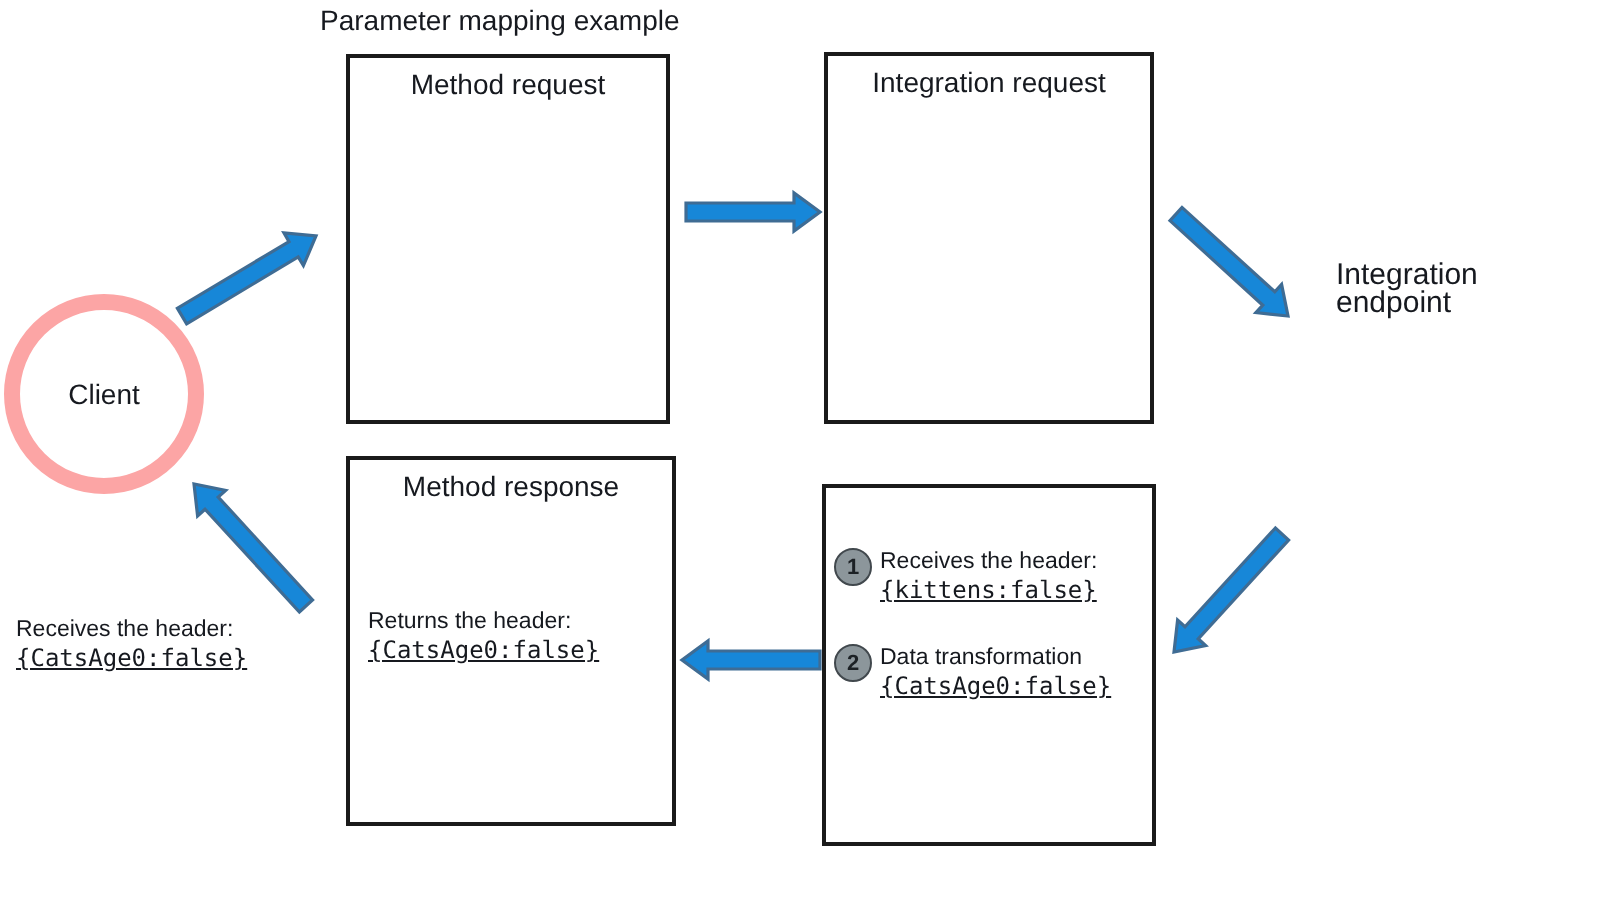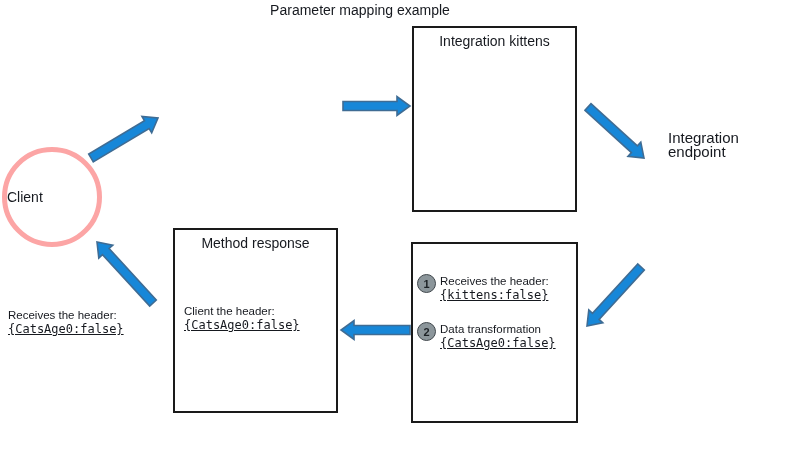--- a/index.html
+++ b/index.html
@@ -7,33 +7,33 @@
     --arrow-fill:#1787d8;
     --arrow-stroke:#3f6c94;
     --badge-fill:#8c969b;
     --badge-border:#41484d;
   }
   *{margin:0;padding:0;box-sizing:border-box;}
   html,body{background:#ffffff;}
   body{font-family:"Liberation Sans",sans-serif;color:var(--ink);}
   .canvas{position:relative;width:800px;height:450px;background:#ffffff;overflow:hidden;}
 
-  .diagram-title{position:absolute;left:160px;top:2px;width:400px;text-align:center;font-size:14px;}
+  .diagram-title{position:absolute;left:160px;top:2px;width:400px;text-align:left;font-size:14px;}
 
   .arrows{position:absolute;left:0;top:0;pointer-events:none;}
 
   .box{position:absolute;background:#ffffff;border:2px solid #1a1a1a;}
   .box-method-request{left:173px;top:27px;width:162px;height:185px;}
   .box-integration-request{left:412px;top:26px;width:165px;height:186px;}
   .box-method-response{left:173px;top:228px;width:165px;height:185px;}
   .box-integration-response{left:411px;top:242px;width:167px;height:181px;}
   .box-title{padding-top:5px;text-align:center;font-size:14px;}
 
-  .circle{position:absolute;width:100px;height:100px;border:5px solid #fca5a5;border-radius:50%;
-          background:#fff;display:flex;align-items:center;font-size:14px;}
+  .circle{position:absolute;width:100px;height:100px;border:8px solid #fca5a5;border-radius:50%;
+          background:#fff;display:flex;align-items:center;justify-content:center;font-size:14px;}
   .circle-client{left:2px;top:147px;}
   .circle-petstore{left:652px;top:168px;}
 
   .note{font-size:11.5px;line-height:14px;}
   .code{font-family:"DejaVu Sans Mono",monospace;font-size:12px;line-height:15px;white-space:pre;text-decoration:underline;}
 
   .endpoint-caption{position:absolute;left:668px;top:131px;font-size:15px;line-height:14px;}
   .client-note{position:absolute;left:8px;top:308px;}
 
   .mr-note{position:absolute;left:9px;top:74px;}
@@ -56,29 +56,32 @@
 
   <svg id="arrow-svg" class="arrows" width="800" height="450" viewBox="0 0 800 450">
       <polygon points="93.3,161.9 149.1,128.5 151.7,132.8 158.0,118.0 142.0,116.5 144.5,120.8 88.7,154.1" fill="#1787d8" stroke="#3f6c94" stroke-width="1.6"></polygon>
       <polygon points="343.0,110.5 397.0,110.5 397.0,115.5 410.0,106.0 397.0,96.5 397.0,101.5 343.0,101.5" fill="#1787d8" stroke="#3f6c94" stroke-width="1.6"></polygon>
       <polygon points="585.0,110.3 631.4,152.6 628.0,156.3 644.0,158.0 640.8,142.2 637.4,145.9 591.0,103.7" fill="#1787d8" stroke="#3f6c94" stroke-width="1.6"></polygon>
       <polygon points="637.7,264.0 592.5,313.4 588.8,310.0 587.0,326.0 602.8,322.8 599.1,319.4 644.3,270.0" fill="#1787d8" stroke="#3f6c94" stroke-width="1.6"></polygon>
       <polygon points="410.0,325.5 354.0,325.5 354.0,320.5 341.0,330.0 354.0,339.5 354.0,334.5 410.0,334.5" fill="#1787d8" stroke="#3f6c94" stroke-width="1.6"></polygon>
       <polygon points="156.3,300.0 109.1,248.5 112.8,245.2 97.0,242.0 98.8,258.0 102.5,254.6 149.7,306.0" fill="#1787d8" stroke="#3f6c94" stroke-width="1.6"></polygon>
     </svg>
 
+  <div class="box box-method-request">
+    <div class="box-title">Method request</div>
+  </div>
 
   <div class="box box-integration-request">
-    <div class="box-title">Integration kittens</div>
+    <div class="box-title">Integration request</div>
   </div>
 
   <div class="box box-method-response">
     <div class="box-title">Method response</div>
     <div class="mr-note">
-      <div class="note">Client the header:</div>
+      <div class="note">Returns the header:</div>
       <div class="code">{CatsAge0:false}</div>
     </div>
   </div>
 
   <div class="box box-integration-response">
 
     <div class="step step-1">
       <span class="badge">1</span>
       <div class="step-text">
         <div>Receives the header:</div>

